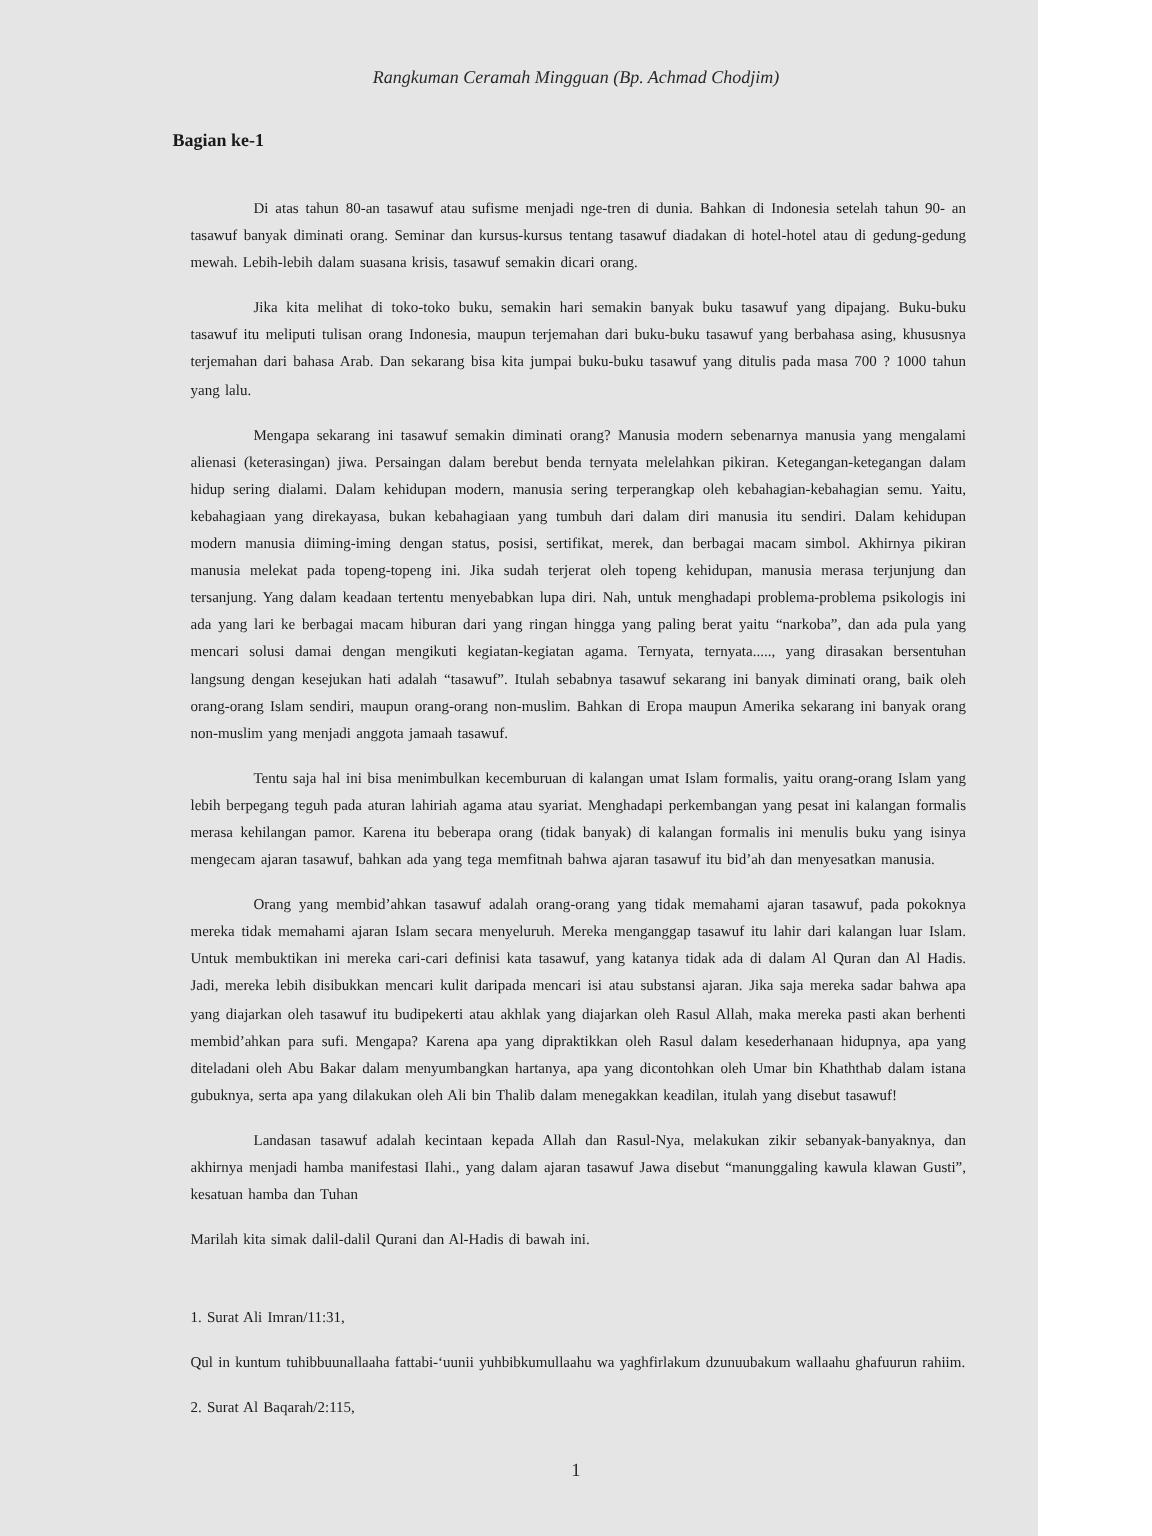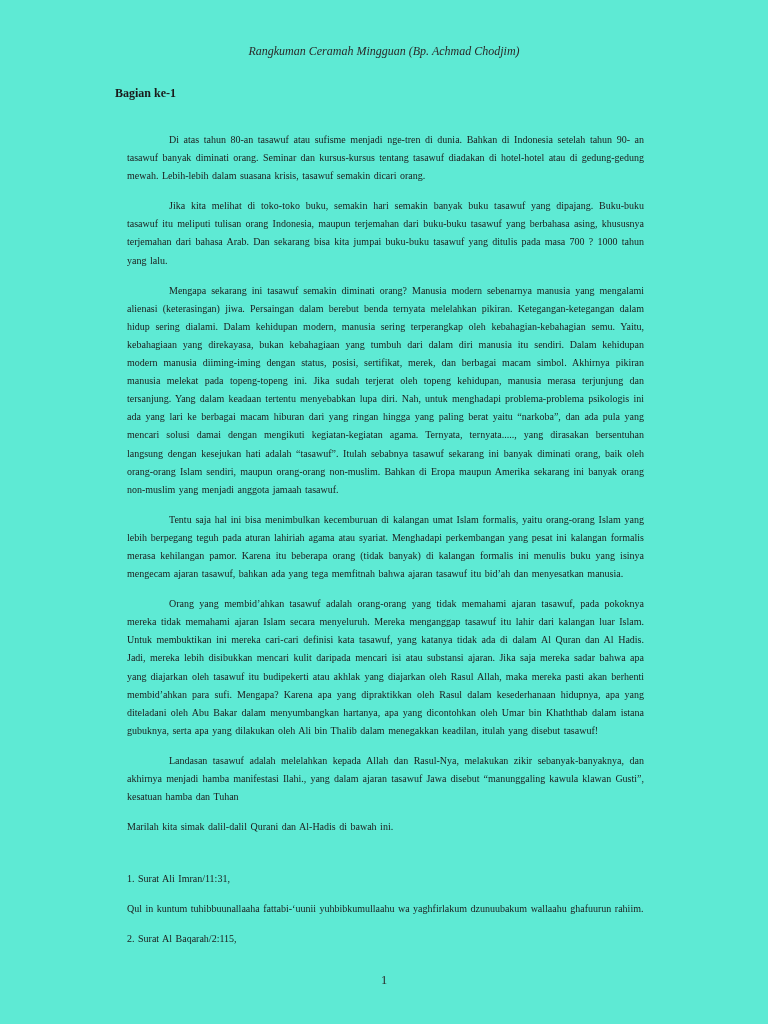--- a/index.html
+++ b/index.html
@@ -2,23 +2,23 @@
 <html><head>
 <meta charset="utf-8">
 <style>
   html, body {
     margin: 0;
     padding: 0;
     background: #ffffff;
   }
   .page {
     position: relative;
-    width: 768px;
+    width: 692px;
     height: 1024px;
-    background: #5eead4;
+    background: #e5e5e5;
     font-family: "Liberation Serif", serif;
     color: #1c1c1c;
     overflow: hidden;
   }
   .page-header {
     position: absolute;
     top: 44px;
     left: 0;
     width: 768px;
     text-align: center;
@@ -71,21 +71,21 @@
 
   <div class="content">
 
     <h1 class="section-title">Bagian ke-1</h1>
 
     <p class="para">Di atas tahun 80-an tasawuf atau sufisme menjadi nge-tren di dunia. Bahkan di Indonesia setelah tahun 90- an tasawuf banyak diminati orang. Seminar dan kursus-kursus tentang tasawuf diadakan di hotel-hotel atau di gedung-gedung mewah. Lebih-lebih dalam suasana krisis, tasawuf semakin dicari orang.</p>
     <p class="para">Jika kita melihat di toko-toko buku, semakin hari semakin banyak buku tasawuf yang dipajang. Buku-buku tasawuf itu meliputi tulisan orang Indonesia, maupun terjemahan dari buku-buku tasawuf yang berbahasa asing, khususnya terjemahan dari bahasa Arab. Dan sekarang bisa kita jumpai buku-buku tasawuf yang ditulis pada masa 700 ? 1000 tahun yang lalu.</p>
     <p class="para">Mengapa sekarang ini tasawuf semakin diminati orang? Manusia modern sebenarnya manusia yang mengalami alienasi (keterasingan) jiwa. Persaingan dalam berebut benda ternyata melelahkan pikiran. Ketegangan-ketegangan dalam hidup sering dialami. Dalam kehidupan modern, manusia sering terperangkap oleh kebahagian-kebahagian semu. Yaitu, kebahagiaan yang direkayasa, bukan kebahagiaan yang tumbuh dari dalam diri manusia itu sendiri. Dalam kehidupan modern manusia diiming-iming dengan status, posisi, sertifikat, merek, dan berbagai macam simbol. Akhirnya pikiran manusia melekat pada topeng-topeng ini. Jika sudah terjerat oleh topeng kehidupan, manusia merasa terjunjung dan tersanjung. Yang dalam keadaan tertentu menyebabkan lupa diri. Nah, untuk menghadapi problema-problema psikologis ini ada yang lari ke berbagai macam hiburan dari yang ringan hingga yang paling berat yaitu “narkoba”, dan ada pula yang mencari solusi damai dengan mengikuti kegiatan-kegiatan agama. Ternyata, ternyata....., yang dirasakan bersentuhan langsung dengan kesejukan hati adalah “tasawuf”. Itulah sebabnya tasawuf sekarang ini banyak diminati orang, baik oleh orang-orang Islam sendiri, maupun orang-orang non-muslim. Bahkan di Eropa maupun Amerika sekarang ini banyak orang non-muslim yang menjadi anggota jamaah tasawuf.</p>
     <p class="para">Tentu saja hal ini bisa menimbulkan kecemburuan di kalangan umat Islam formalis, yaitu orang-orang Islam yang lebih berpegang teguh pada aturan lahiriah agama atau syariat. Menghadapi perkembangan yang pesat ini kalangan formalis merasa kehilangan pamor. Karena itu beberapa orang (tidak banyak) di kalangan formalis ini menulis buku yang isinya mengecam ajaran tasawuf, bahkan ada yang tega memfitnah bahwa ajaran tasawuf itu bid’ah dan menyesatkan manusia.</p>
     <p class="para">Orang yang membid’ahkan tasawuf adalah orang-orang yang tidak memahami ajaran tasawuf, pada pokoknya mereka tidak memahami ajaran Islam secara menyeluruh. Mereka menganggap tasawuf itu lahir dari kalangan luar Islam. Untuk membuktikan ini mereka cari-cari definisi kata tasawuf, yang katanya tidak ada di dalam Al Quran dan Al Hadis. Jadi, mereka lebih disibukkan mencari kulit daripada mencari isi atau substansi ajaran. Jika saja mereka sadar bahwa apa yang diajarkan oleh tasawuf itu budipekerti atau akhlak yang diajarkan oleh Rasul Allah, maka mereka pasti akan berhenti membid’ahkan para sufi. Mengapa? Karena apa yang dipraktikkan oleh Rasul dalam kesederhanaan hidupnya, apa yang diteladani oleh Abu Bakar dalam menyumbangkan hartanya, apa yang dicontohkan oleh Umar bin Khaththab dalam istana gubuknya, serta apa yang dilakukan oleh Ali bin Thalib dalam menegakkan keadilan, itulah yang disebut tasawuf!</p>
-    <p class="para">Landasan tasawuf adalah melelahkan kepada Allah dan Rasul-Nya, melakukan zikir sebanyak-banyaknya, dan akhirnya menjadi hamba manifestasi Ilahi., yang dalam ajaran tasawuf Jawa disebut “manunggaling kawula klawan Gusti”, kesatuan hamba dan Tuhan</p>
+    <p class="para">Landasan tasawuf adalah kecintaan kepada Allah dan Rasul-Nya, melakukan zikir sebanyak-banyaknya, dan akhirnya menjadi hamba manifestasi Ilahi., yang dalam ajaran tasawuf Jawa disebut “manunggaling kawula klawan Gusti”, kesatuan hamba dan Tuhan</p>
     <p class="para no-indent">Marilah kita simak dalil-dalil Qurani dan Al-Hadis di bawah ini.</p>
 
     <div class="refs">
       <p class="para no-indent">1. Surat Ali Imran/11:31,</p>
       <p class="para no-indent">Qul in kuntum tuhibbuunallaaha fattabi-‘uunii yuhbibkumullaahu wa yaghfirlakum dzunuubakum wallaahu ghafuurun rahiim.</p>
       <p class="para no-indent">2. Surat Al Baqarah/2:115,</p>
     </div>
 
   </div>
 

